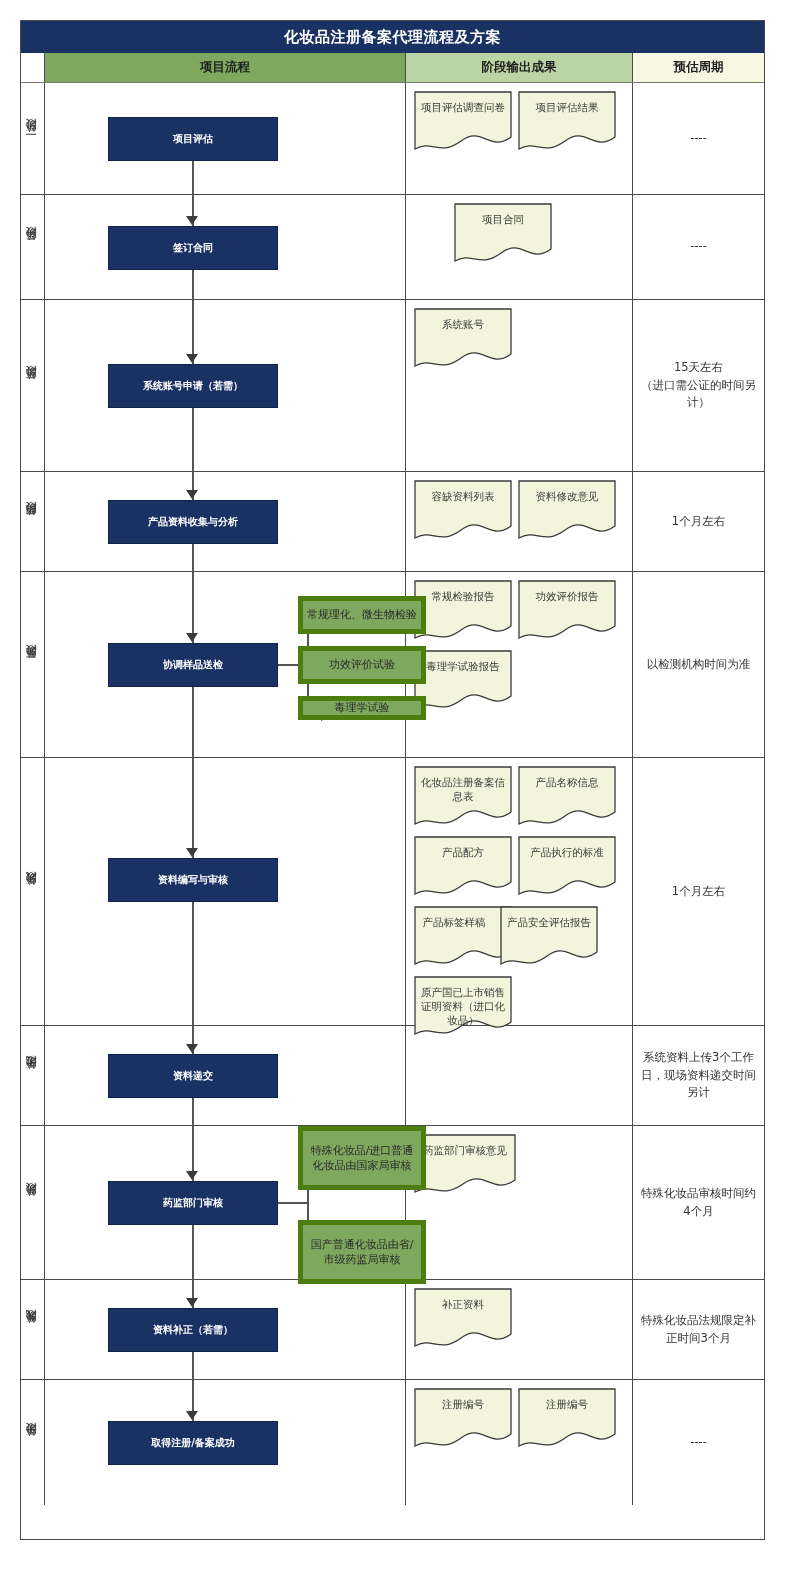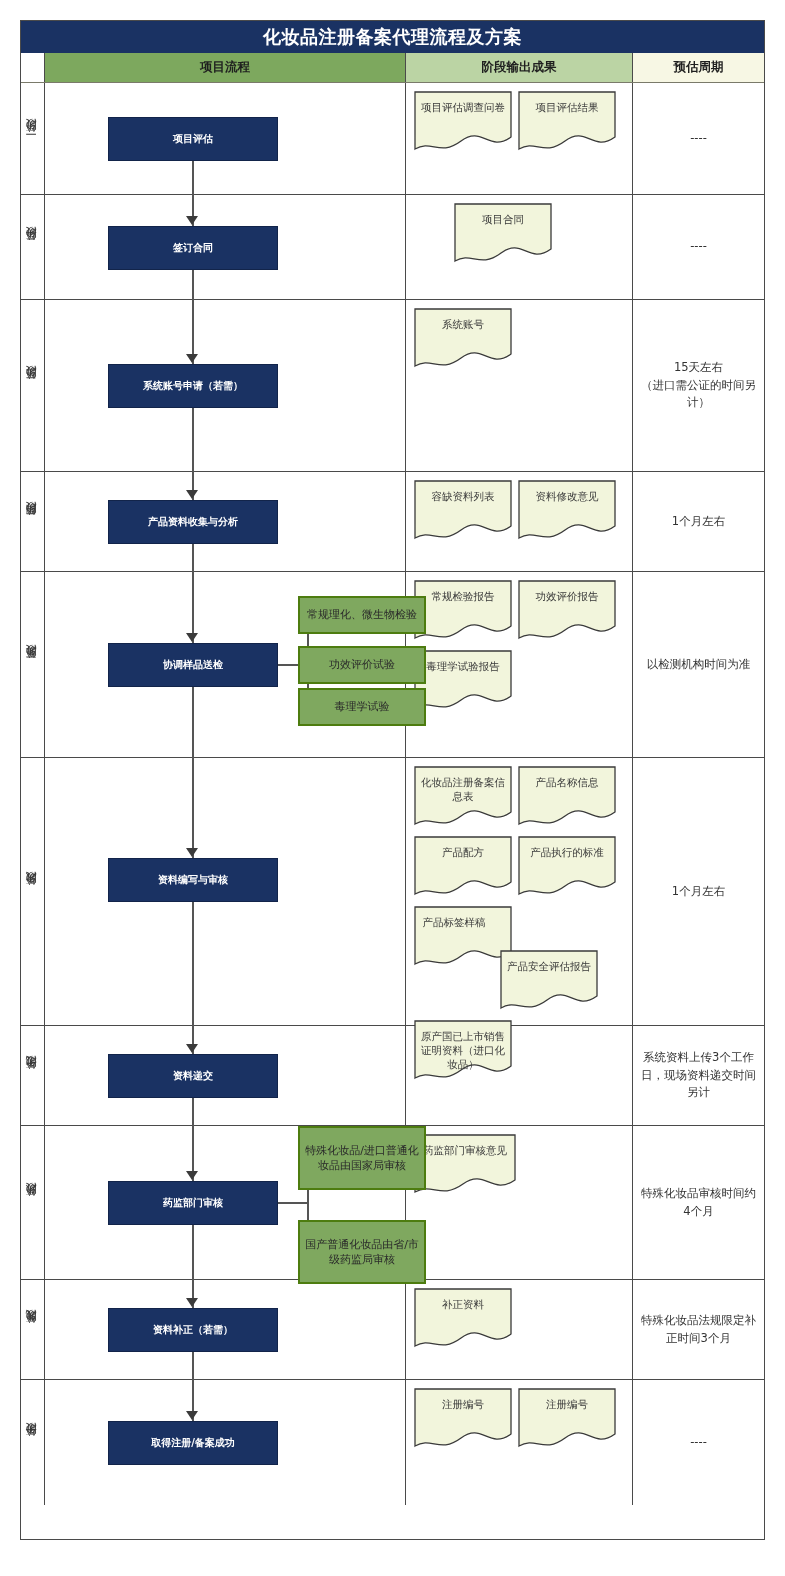--- a/index.html
+++ b/index.html
@@ -8,21 +8,21 @@
     width:785px;height:1576px;position:relative;overflow:hidden;
   }
   #chart{
     position:absolute;left:20px;top:20px;width:745px;height:1520px;
     border:1px solid #4a4a4a;box-sizing:border-box;
   }
   
   .title-bar{
     height:32px;background:#1a3263;color:#ffffff;
     display:flex;align-items:center;justify-content:center;
-    font-size:18px;font-weight:bold;letter-spacing:.5px;
+    font-size:15px;font-weight:bold;letter-spacing:.5px;
     box-sizing:border-box;
   }
   
   .hdr-row{display:flex;height:30px;box-sizing:border-box;
     border-bottom:1px solid #7a7a6a;}
   .hdr-spacer{width:24px;border-right:1px solid #4a4a4a;background:#fff;box-sizing:border-box;}
   .hdr-flow{flex:0 0 360px;background:#7da85e;color:#1f1f1f;}
   .hdr-out {flex:0 0 227px;background:#bbd4a4;color:#1f1f1f;border-left:1px solid #4a4a4a;}
   .hdr-cyc {flex:1 1 auto; background:#f7f7e4;color:#1f1f1f;border-left:1px solid #4a4a4a;}
   .hdr-cell{display:flex;align-items:center;justify-content:center;
@@ -51,21 +51,21 @@
   .proc-box{
     position:absolute;left:63px;width:170px;height:44px;
     background:#1a3263;border:1px solid #12244a;
     display:flex;align-items:center;justify-content:center;
     color:#ffffff;font-size:10px;font-weight:bold;
     box-sizing:border-box;z-index:3;
   }
   
   .sub-box{
     position:absolute;left:253px;width:128px;
-    background:#7fa85f;border:2px solid #4d7c0f;
+    background:#7fa85f;border:5px solid #4d7c0f;
     display:flex;align-items:center;justify-content:center;
     text-align:center;color:#2a2a2a;font-size:11px;line-height:1.4;
     box-sizing:border-box;padding:2px 4px;z-index:3;
   }
   
   .vline{position:absolute;width:2px;background:#555;z-index:1;}
   .hline{position:absolute;height:2px;background:#555;z-index:1;}
   .arrow-down{
     position:absolute;width:0;height:0;z-index:2;
     border-left:6px solid transparent;border-right:6px solid transparent;
@@ -195,21 +195,21 @@
           <div class="hline" style="left: 233px; top: 92px; width: 30px;"></div>
           <div class="vline" style="left: 262px; top: 43px; height: 100px;"></div>
           <div class="hline" style="left: 263px; top: 42px; width: 14px;"></div>
           <div class="arrow-right" style="left: 276px; top: 37px;"></div>
           <div class="sub-box" style="top: 24px; height: 38px;">常规理化、微生物检验</div>
           <div class="hline" style="left: 263px; top: 92px; width: 14px;"></div>
           <div class="arrow-right" style="left: 276px; top: 87px;"></div>
           <div class="sub-box" style="top: 74px; height: 38px;">功效评价试验</div>
           <div class="hline" style="left: 263px; top: 142px; width: 14px;"></div>
           <div class="arrow-right" style="left: 276px; top: 137px;"></div>
-          <div class="sub-box" style="top: 116px; height: 38px;">毒理学试验</div>
+          <div class="sub-box" style="top: 124px; height: 24px;">毒理学试验</div>
         </div>
         <div class="out-cell"><div class="doc" style="width: 98px; height: 62px;"><svg width="98" height="62">
               <path d="M1,1 L97,1 L97,46
                 C 74.48,62 68.6,34 47.04,50
                 C 25.48,66 17.64,48 1,58 Z" fill="#f2f5dc" stroke="#3a3a3a" stroke-width="1.3"></path>
             </svg><div class="doc-txt">常规检验报告</div></div><div class="doc" style="width: 98px; height: 62px;"><svg width="98" height="62">
               <path d="M1,1 L97,1 L97,46
                 C 74.48,62 68.6,34 47.04,50
                 C 25.48,66 17.64,48 1,58 Z" fill="#f2f5dc" stroke="#3a3a3a" stroke-width="1.3"></path>
             </svg><div class="doc-txt">功效评价报告</div></div><div class="doc" style="width: 98px; height: 62px;"><svg width="98" height="62">
@@ -243,21 +243,21 @@
                 C 74.48,62 68.6,34 47.04,50
                 C 25.48,66 17.64,48 1,58 Z" fill="#f2f5dc" stroke="#3a3a3a" stroke-width="1.3"></path>
             </svg><div class="doc-txt">产品配方</div></div><div class="doc" style="width: 98px; height: 62px;"><svg width="98" height="62">
               <path d="M1,1 L97,1 L97,46
                 C 74.48,62 68.6,34 47.04,50
                 C 25.48,66 17.64,48 1,58 Z" fill="#f2f5dc" stroke="#3a3a3a" stroke-width="1.3"></path>
             </svg><div class="doc-txt">产品执行的标准</div></div><div class="doc" style="width: 80px; height: 62px;"><svg width="98" height="62">
               <path d="M1,1 L97,1 L97,46
                 C 74.48,62 68.6,34 47.04,50
                 C 25.48,66 17.64,48 1,58 Z" fill="#f2f5dc" stroke="#3a3a3a" stroke-width="1.3"></path>
-            </svg><div class="doc-txt">产品标签样稿</div></div><div class="doc" style="width: 98px; height: 62px; margin-top: 44px;"><svg width="98" height="62">
+            </svg><div class="doc-txt">产品标签样稿</div></div><div class="doc" style="width: 98px; height: 62px;"><svg width="98" height="62">
               <path d="M1,1 L97,1 L97,46
                 C 74.48,62 68.6,34 47.04,50
                 C 25.48,66 17.64,48 1,58 Z" fill="#f2f5dc" stroke="#3a3a3a" stroke-width="1.3"></path>
             </svg><div class="doc-txt">产品安全评估报告</div></div><div class="doc" style="width: 98px; height: 62px;"><svg width="98" height="62">
               <path d="M1,1 L97,1 L97,46
                 C 74.48,62 68.6,34 47.04,50
                 C 25.48,66 17.64,48 1,58 Z" fill="#f2f5dc" stroke="#3a3a3a" stroke-width="1.3"></path>
             </svg><div class="doc-txt">原产国已上市销售证明资料（进口化妆品）</div></div></div>
         <div class="cyc-cell">
           <span>1个月左右</span>

